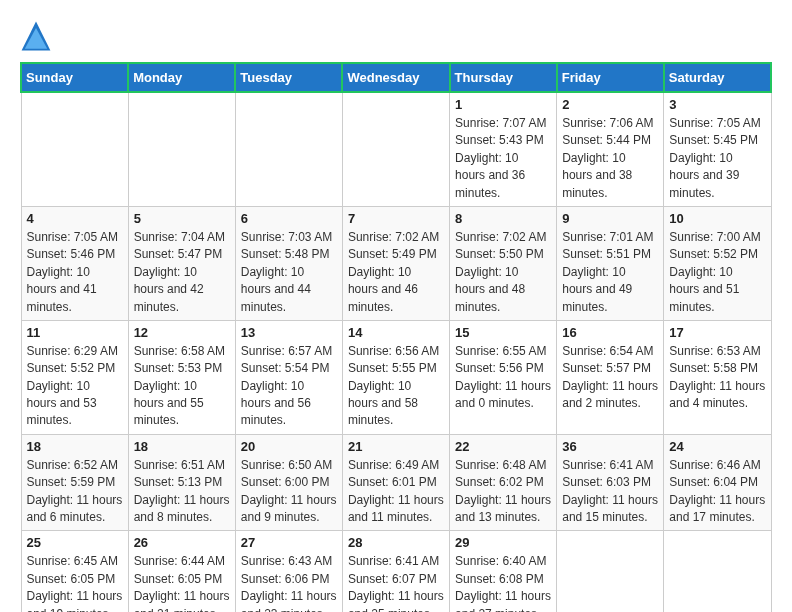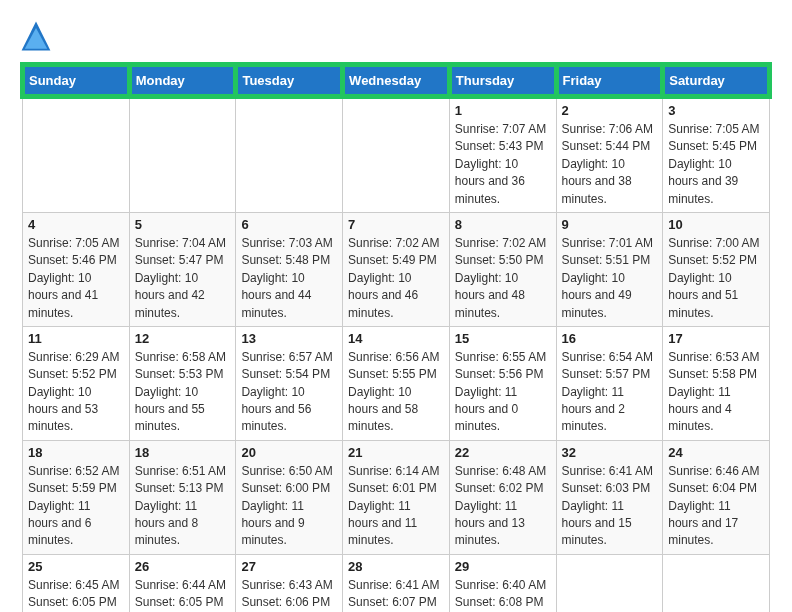--- a/index.html
+++ b/index.html
@@ -49,21 +49,21 @@
       border-collapse: collapse;
       table-layout: fixed;
     }
     thead th {
       background-color: #2176c7;
       color: #fff;
       font-size: 13px;
       font-weight: bold;
       padding: 6px 4px;
       text-align: left;
-      border: 5px solid #22c55e;
+      border: 2px solid #22c55e;
     }
     tbody td {
       border: 1px solid #ccc;
       vertical-align: top;
       padding: 4px 5px;
       font-size: 10.5px;
       color: #222;
       height: 88px;
     }
     .day-num {
@@ -266,34 +266,34 @@
         </td>
         <td>
           <span class="day-num">20</span>
           <div class="cell-info">Sunrise: 6:50 AM
 Sunset: 6:00 PM
 Daylight: 11 hours
 and 9 minutes.</div>
         </td>
         <td>
           <span class="day-num">21</span>
-          <div class="cell-info">Sunrise: 6:14 AM
+          <div class="cell-info">Sunrise: 6:49 AM
 Sunset: 6:01 PM
 Daylight: 11 hours
 and 11 minutes.</div>
         </td>
         <td>
           <span class="day-num">22</span>
           <div class="cell-info">Sunrise: 6:48 AM
 Sunset: 6:02 PM
 Daylight: 11 hours
 and 13 minutes.</div>
         </td>
         <td>
-          <span class="day-num">32</span>
+          <span class="day-num">36</span>
           <div class="cell-info">Sunrise: 6:41 AM
 Sunset: 6:03 PM
 Daylight: 11 hours
 and 15 minutes.</div>
         </td>
         <td>
           <span class="day-num">24</span>
           <div class="cell-info">Sunrise: 6:46 AM
 Sunset: 6:04 PM
 Daylight: 11 hours

